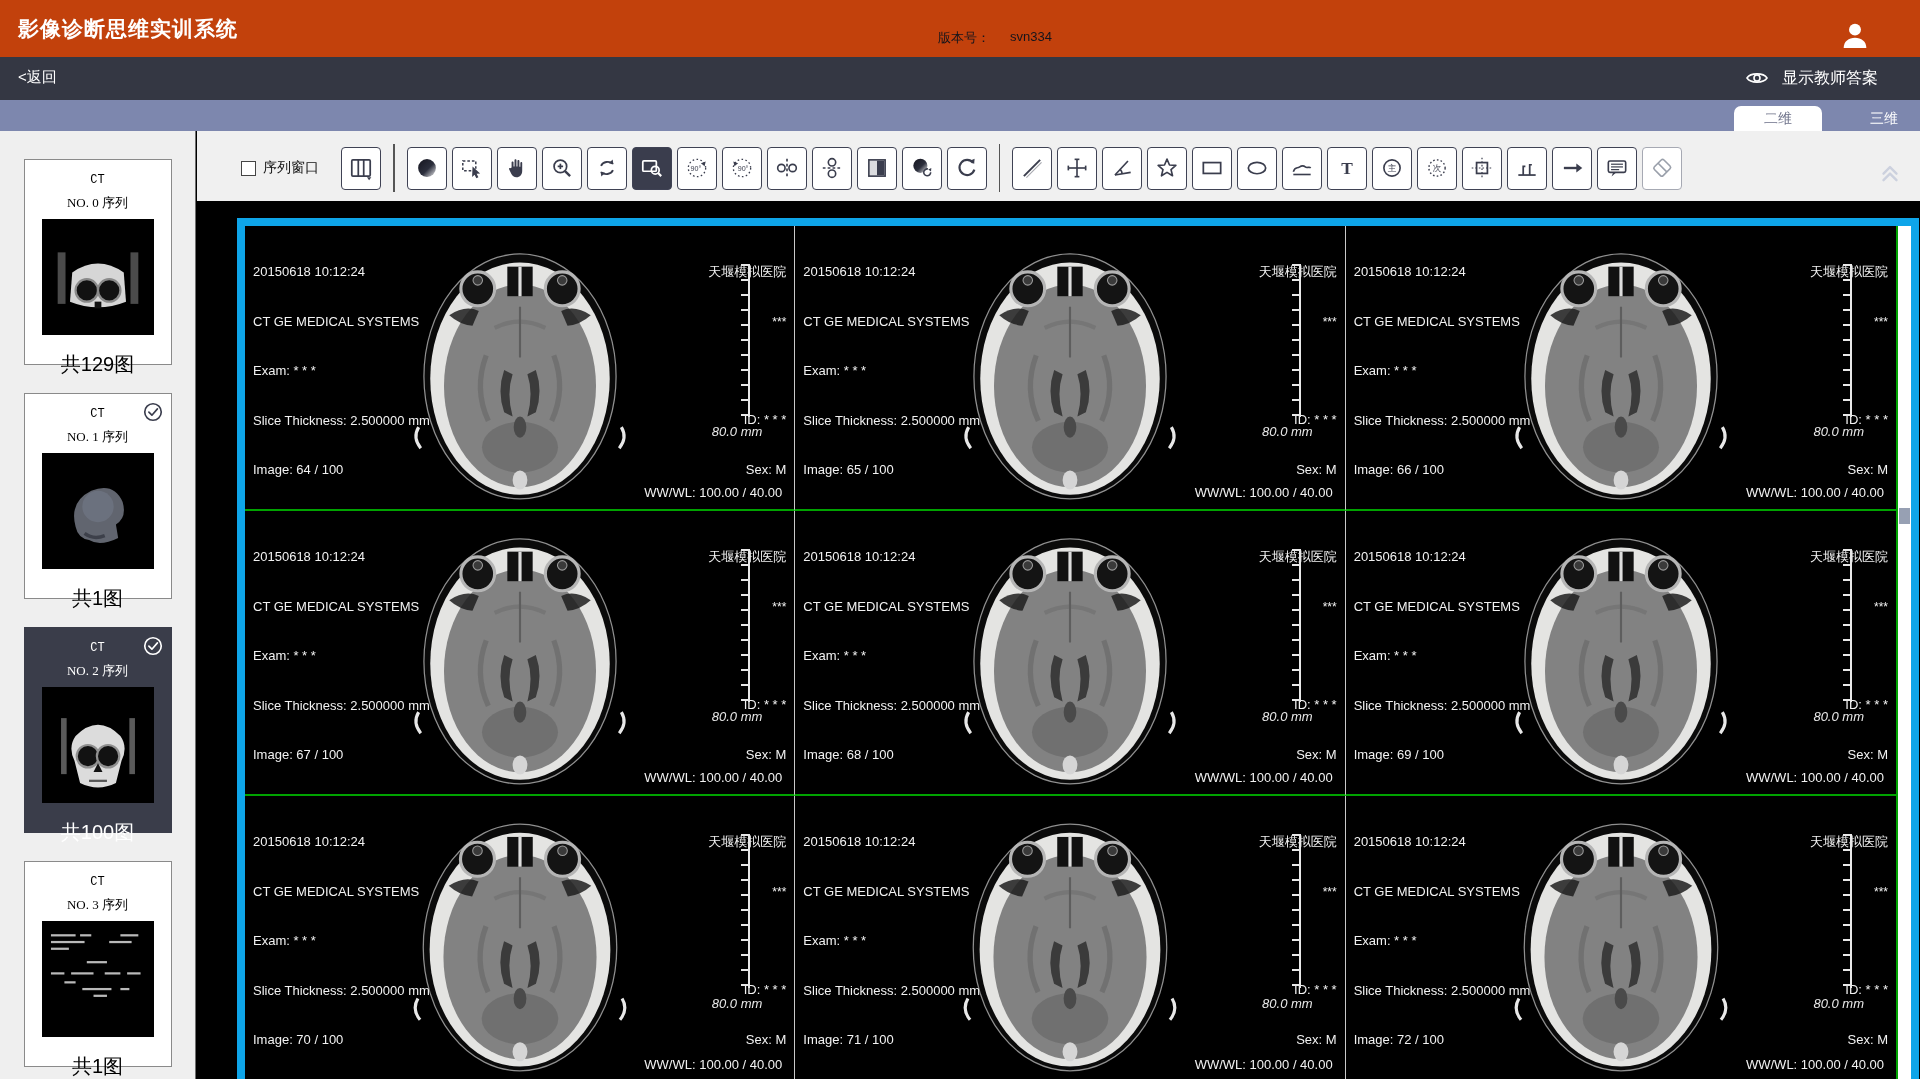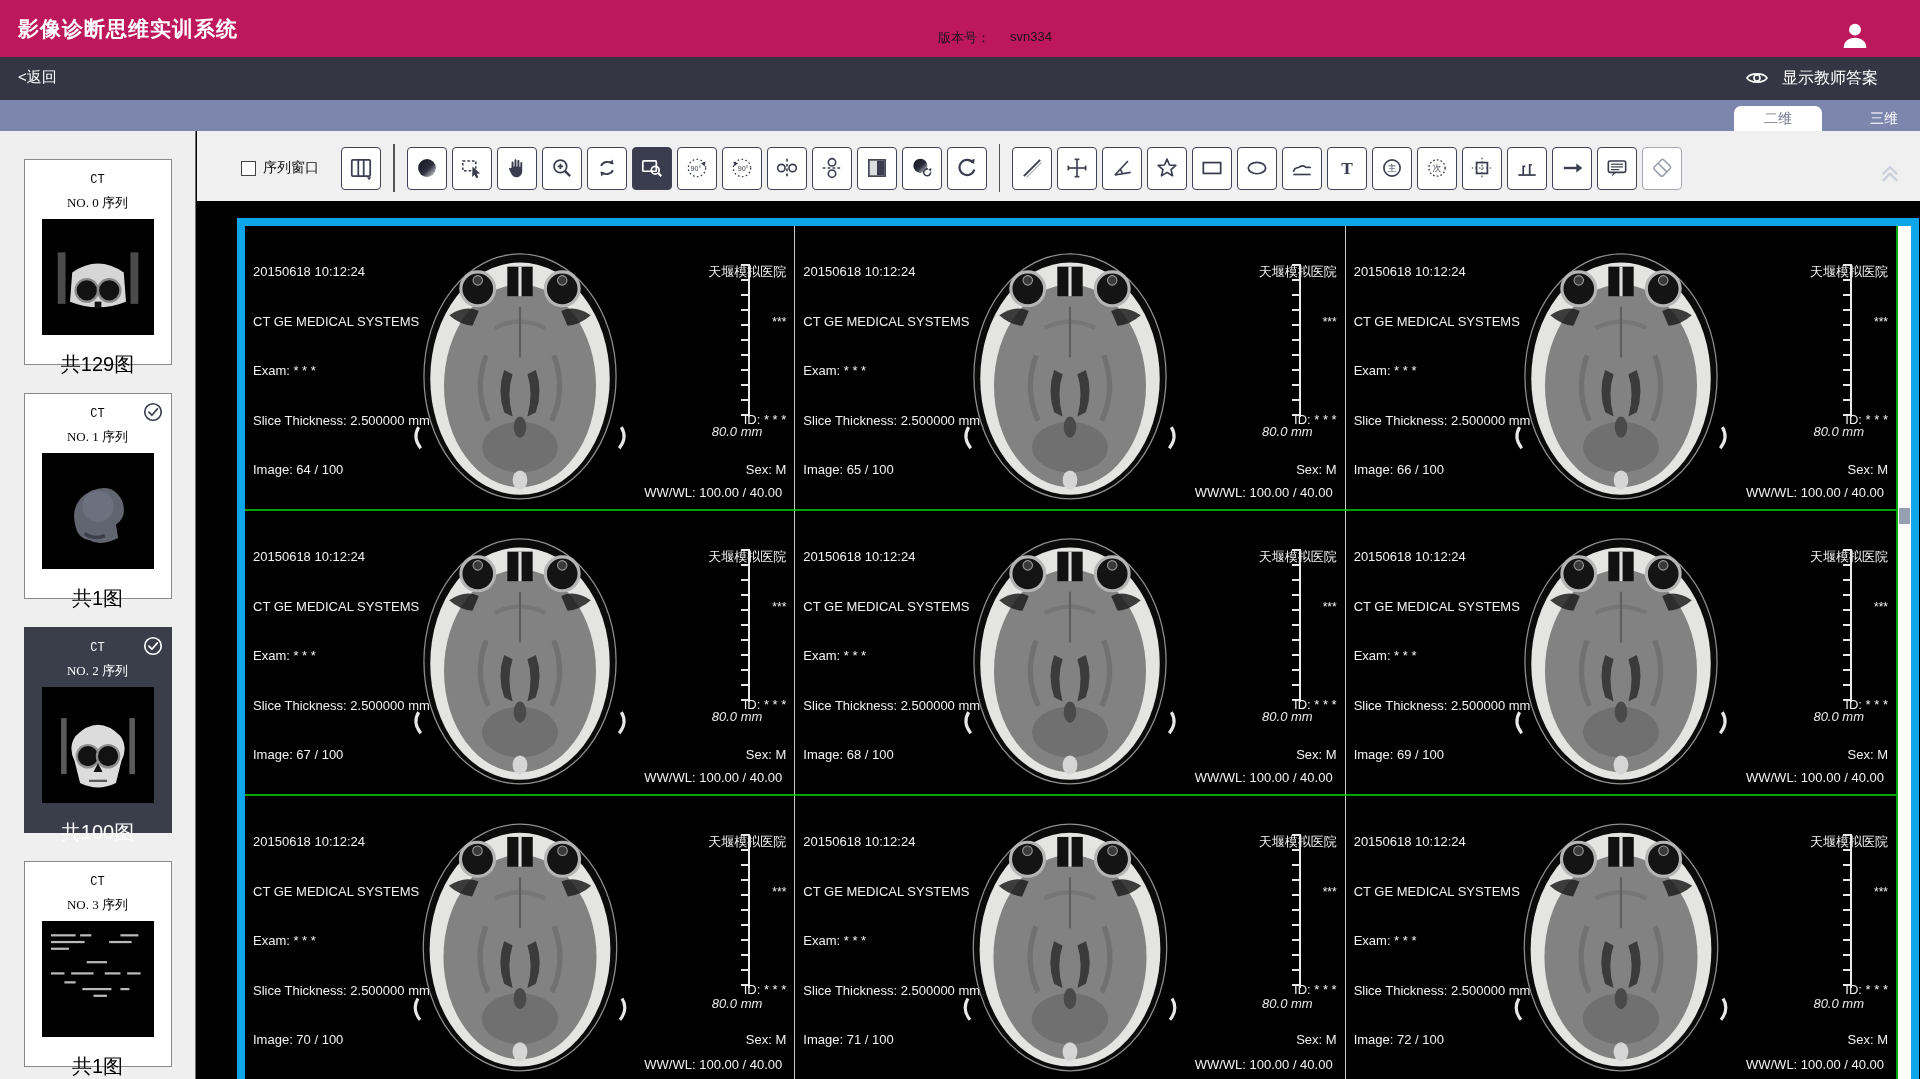--- a/index.html
+++ b/index.html
@@ -1,20 +1,20 @@
 <!DOCTYPE html>
 <html><head>
 <meta charset="utf-8">
 <style>
   html,body{margin:0;padding:0;}
   body{width:1920px;height:1079px;position:relative;overflow:hidden;background:#000;
        font-family:"Liberation Sans",sans-serif;-webkit-font-smoothing:antialiased;}
   svg{display:block;}
   
-  .header{position:absolute;left:0;top:0;width:100%;height:57px;background:#be185d;}
+  .header{position:absolute;left:0;top:0;width:100%;height:57px;background:#c2410c;}
   .header-title{position:absolute;left:18px;top:15px;color:#fff;font-size:21px;font-weight:600;letter-spacing:1px;}
   .version{position:absolute;left:938px;top:29px;font-size:13px;color:#15151c;display:flex;gap:20px;}
   .user-icon{position:absolute;right:48px;top:19px;width:34px;height:34px;cursor:pointer;}
   
   .navbar{position:absolute;left:0;top:57px;width:100%;height:43px;background:#343743;}
   .back-btn{position:absolute;left:18px;top:11px;color:#fff;font-size:15px;cursor:pointer;}
   .show-answer{position:absolute;right:42px;top:9px;display:flex;align-items:center;gap:13px;color:#fff;font-size:16px;cursor:pointer;}
   
   .substrip{position:absolute;left:0;top:100px;width:100%;height:31px;background:#7d87ae;padding-left:18px;}
   .tabs{position:absolute;right:10px;bottom:0;display:flex;gap:18px;}

